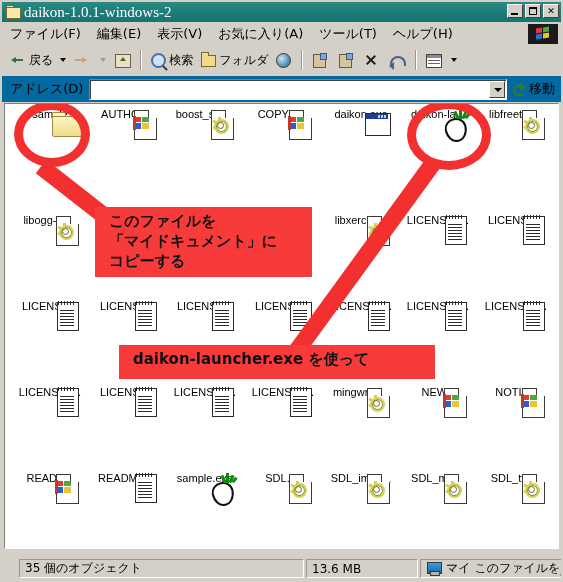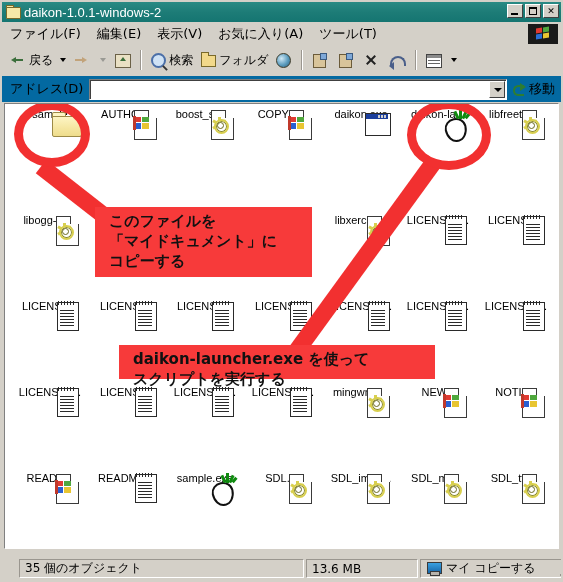--- a/index.html
+++ b/index.html
@@ -46,24 +46,24 @@
   }
   .title-icon .folder-tab {
     position: absolute; left: 1px; top: 0px;
     width: 6px; height: 3px;
     background: #f7e9a8;
     border: 1px solid #7a6a2a;
     border-bottom: none;
   }
   .title-text {
     color: #ffffff;
-    font-size: 13px;
+    font-size: 15px;
     letter-spacing: 0px;
     white-space: nowrap;
-    font-family: Liberation Sans, sans-serif;
+    font-family: Liberation Serif, serif;
   }
   .win-buttons {
     position: absolute;
     right: 2px; top: 2px;
     display: flex;
     gap: 2px;
   }
   .win-btn {
     width: 16px; height: 14px;
     background: #d4d0c8;
@@ -577,20 +577,21 @@
       <div class="win-btn">✕</div>
     </div>
   </div>
 
   <div class="menubar">
     <div class="menu-item">ファイル(F)</div>
     <div class="menu-item">編集(E)</div>
     <div class="menu-item">表示(V)</div>
     <div class="menu-item">お気に入り(A)</div>
     <div class="menu-item">ツール(T)</div>
+    <div class="menu-item">ヘルプ(H)</div>
     <div class="winflag">
       <span class="f1"></span>
         <span class="f2"></span>
         <span class="f3"></span>
         <span class="f4"></span>
     </div>
   </div>
 
   <div class="toolbar">
     <div class="tb-btn">
@@ -871,32 +872,31 @@
         <div class="rtext">「マイドキュメント」に</div>
         <div class="rtext">コピーする</div>
       </div>
 
       <div class="red-line" style="left:430px; top:48px; width:250px; height:17px; transform: rotate(126deg);"></div>
 
       <div class="red-circle" style="left:402px; top:-4px; width:84px; height:70px;"></div>
 
       <div class="red-box" style="left:114px; top:241px; width:316px; height:34px;">
         <div class="rtext">daikon-launcher.exe を使って</div>
-        <div class="rtext">スクリプトを実行する</div>
       </div>
     </div>
   </div>
 
   <div class="statusbar">
     <div class="sb-cell sb-1">35 個のオブジェクト</div>
     <div class="sb-cell sb-2">13.6 MB</div>
     <div class="sb-cell sb-3">
       <span class="pc-ico">
         <span class="scr"></span>
           <span class="base"></span>
       </span>
-      <span>マイ コピーする</span>
+      <span>マイ このファイルを</span>
       <span class="grip"></span>
     </div>
   </div>
 
   <div class="outer-border"></div>
 </div>
 
 </body></html>

